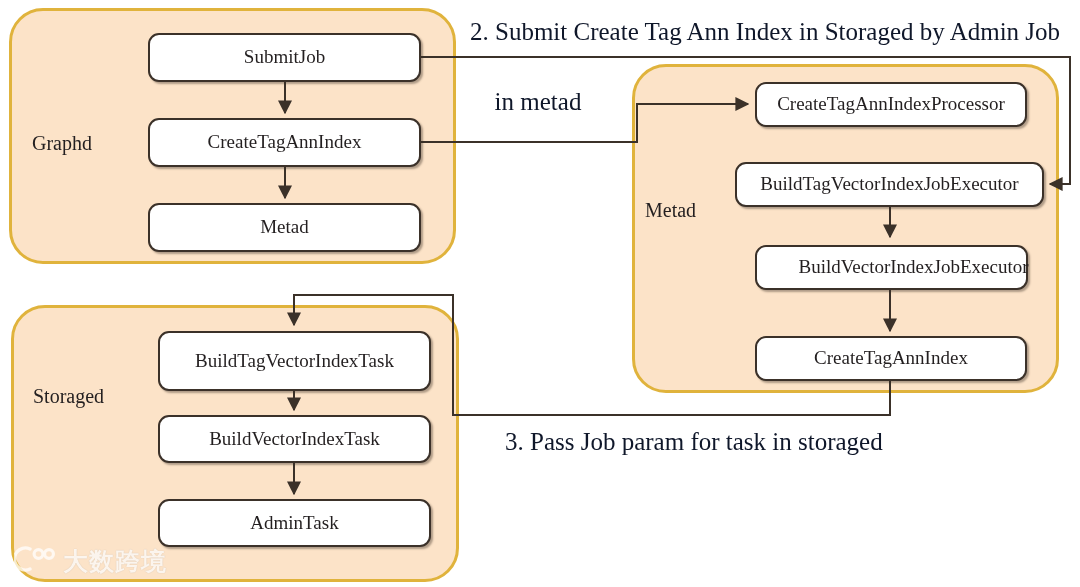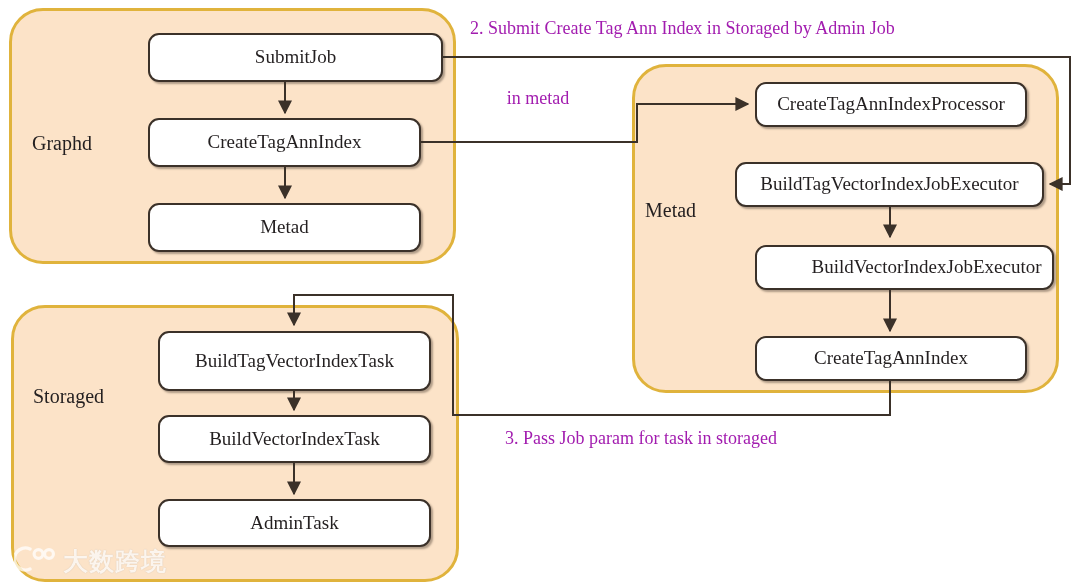--- a/index.html
+++ b/index.html
@@ -57,23 +57,23 @@
     position: absolute;
     left: 0;
     top: 0;
     width: 1080px;
     height: 587px;
     pointer-events: none;
   }
   
   .edge-label {
     position: absolute;
-    font-size: 18px;
+    font-size: 25px;
     line-height: 1.12;
-    color: #a21caf;
+    color: #0f172a;
     text-align: center;
     white-space: pre;
     font-family: "Liberation Serif", "DejaVu Serif", serif;
   }
   
   #watermark {
     position: absolute;
     left: 14px;
     top: 545px;
     display: flex;
@@ -142,27 +142,27 @@
     </g>
     <g stroke="#3b3129" stroke-width="2" fill="none">
       <line x1="294" y1="463" x2="294" y2="494" marker-end="url(#arrow)"></line>
     </g>
   </svg>
 
   <div class="panel-label" style="left:32px; top:133px;">Graphd</div>
   <div class="panel-label" style="left:645px; top:200px;">Metad</div>
   <div class="panel-label" style="left:33px; top:386px;">Storaged</div>
 
-  <div class="node" style="left:148px; top:33px; width:295px; height:49px;">SubmitJob</div>
+  <div class="node" style="left:148px; top:33px; width:273px; height:49px;">SubmitJob</div>
   <div class="node" style="left:148px; top:118px; width:273px; height:49px;">CreateTagAnnIndex</div>
   <div class="node" style="left:148px; top:203px; width:273px; height:49px;">Metad</div>
 
   <div class="node" style="left:735px; top:162px; width:309px; height:45px;">BuildTagVectorIndexJobExecutor</div>
   <div class="node" style="left:755px; top:82px; width:272px; height:45px;">CreateTagAnnIndexProcessor</div>
-  <div class="node" style="left:755px; top:245px; width:299px; height:45px;padding-left:44px;">BuildVectorIndexJobExecutor</div>
+  <div class="node" style="left:755px; top:245px; width:273px; height:45px;padding-left:44px;">BuildVectorIndexJobExecutor</div>
   <div class="node" style="left:755px; top:336px; width:272px; height:45px;">CreateTagAnnIndex</div>
 
   <div class="node" style="left:158px; top:331px; width:273px; height:60px;">BuildTagVectorIndexTask</div>
   <div class="node" style="left:158px; top:415px; width:273px; height:48px;">BuildVectorIndexTask</div>
   <div class="node" style="left:158px; top:499px; width:273px; height:48px;">AdminTask</div>
 
   <div class="edge-label" style="left:470px; top:18px;">2. Submit Create Tag Ann Index in Storaged by Admin Job</div>
 
   <div style="position:absolute; left:443px; top:88px; width:190px; text-align:center;">
     <div class="edge-label" style="position:static; display:block;">in metad</div>

